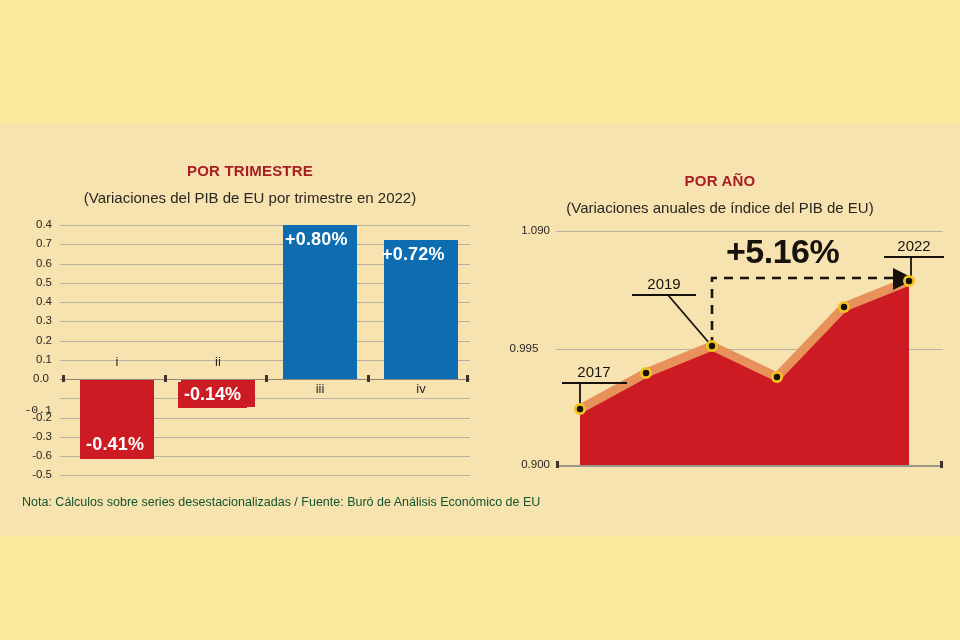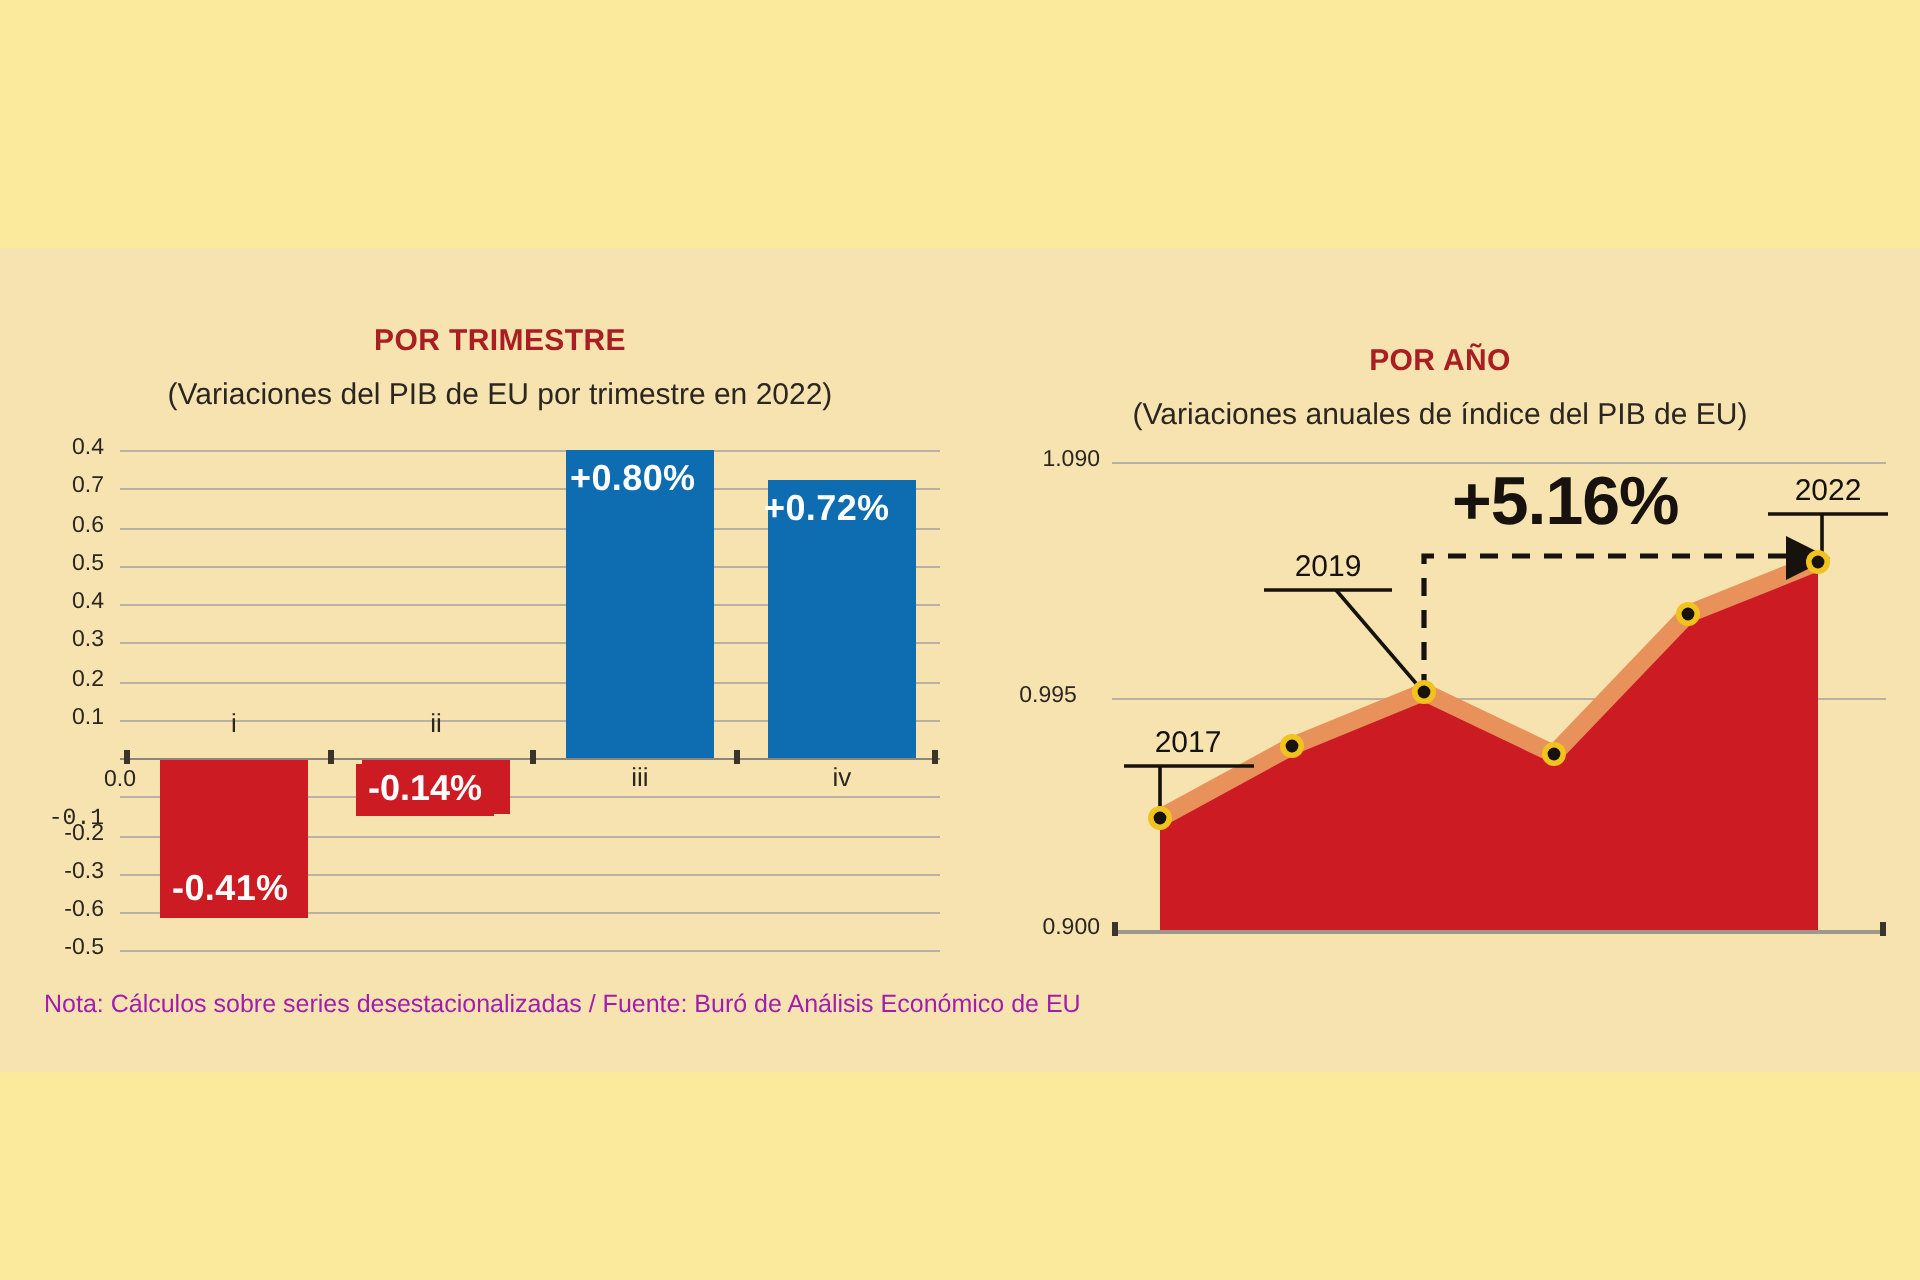--- a/index.html
+++ b/index.html
@@ -19,21 +19,21 @@
     position:absolute;text-align:center;
     font-size:15px;font-weight:bold;letter-spacing:.2px;
     color:#A81E22;
   }
   .subtitle{
     position:absolute;text-align:center;
     font-size:15px;color:#2B2620;
   }
   .footnote{
     position:absolute;left:22px;top:495px;
-    font-size:12.5px;color:#a21caf;
+    font-size:12.5px;color:#14532d;
   }
   
   .chart{position:absolute;}
   .grid-line{position:absolute;height:1px;background:#B9B2A4;}
   .ytick{
     position:absolute;text-align:right;
     font-size:11.5px;color:#2B2620;line-height:1;
   }
   .axis-tick{position:absolute;width:3px;height:7px;background:#3A342B;}
   .bar{position:absolute;}
@@ -89,21 +89,21 @@
     <div class="grid-line" style="left:60px;top:475px;width:410px;"></div>
 
     <div class="ytick" style="left:8px;top:219px;width:44px;">0.4</div>
     <div class="ytick" style="left:8px;top:238px;width:44px;">0.7</div>
     <div class="ytick" style="left:8px;top:258px;width:44px;">0.6</div>
     <div class="ytick" style="left:8px;top:277px;width:44px;text-align:right;">0.5</div>
     <div class="ytick" style="left:8px;top:296px;width:44px;">0.4</div>
     <div class="ytick" style="left:8px;top:315px;width:44px;">0.3</div>
     <div class="ytick" style="left:8px;top:335px;width:44px;">0.2</div>
     <div class="ytick" style="left:8px;top:354px;width:44px;">0.1</div>
-    <div class="ytick" style="left:24px;top:373px;width:44px;margin-top:12px;">0.0</div>
+    <div class="ytick" style="left:5px;top:373px;width:44px;">0.0</div>
     <div class="ytick" style="left:8px;top:404px;width:44px;font-family:Liberation Mono, monospace;">-0.1</div>
     <div class="ytick" style="left:8px;top:412px;width:44px;">-0.2</div>
     <div class="ytick" style="left:8px;top:431px;width:44px;">-0.3</div>
     <div class="ytick" style="left:8px;top:450px;width:44px;">-0.6</div>
     <div class="ytick" style="left:8px;top:469px;width:44px;">-0.5</div>
 
     <div class="axis-tick" style="left:62px;top:375px;"></div>
     <div class="axis-tick" style="left:164px;top:375px;"></div>
     <div class="axis-tick" style="left:265px;top:375px;"></div>
     <div class="axis-tick" style="left:367px;top:375px;"></div>

